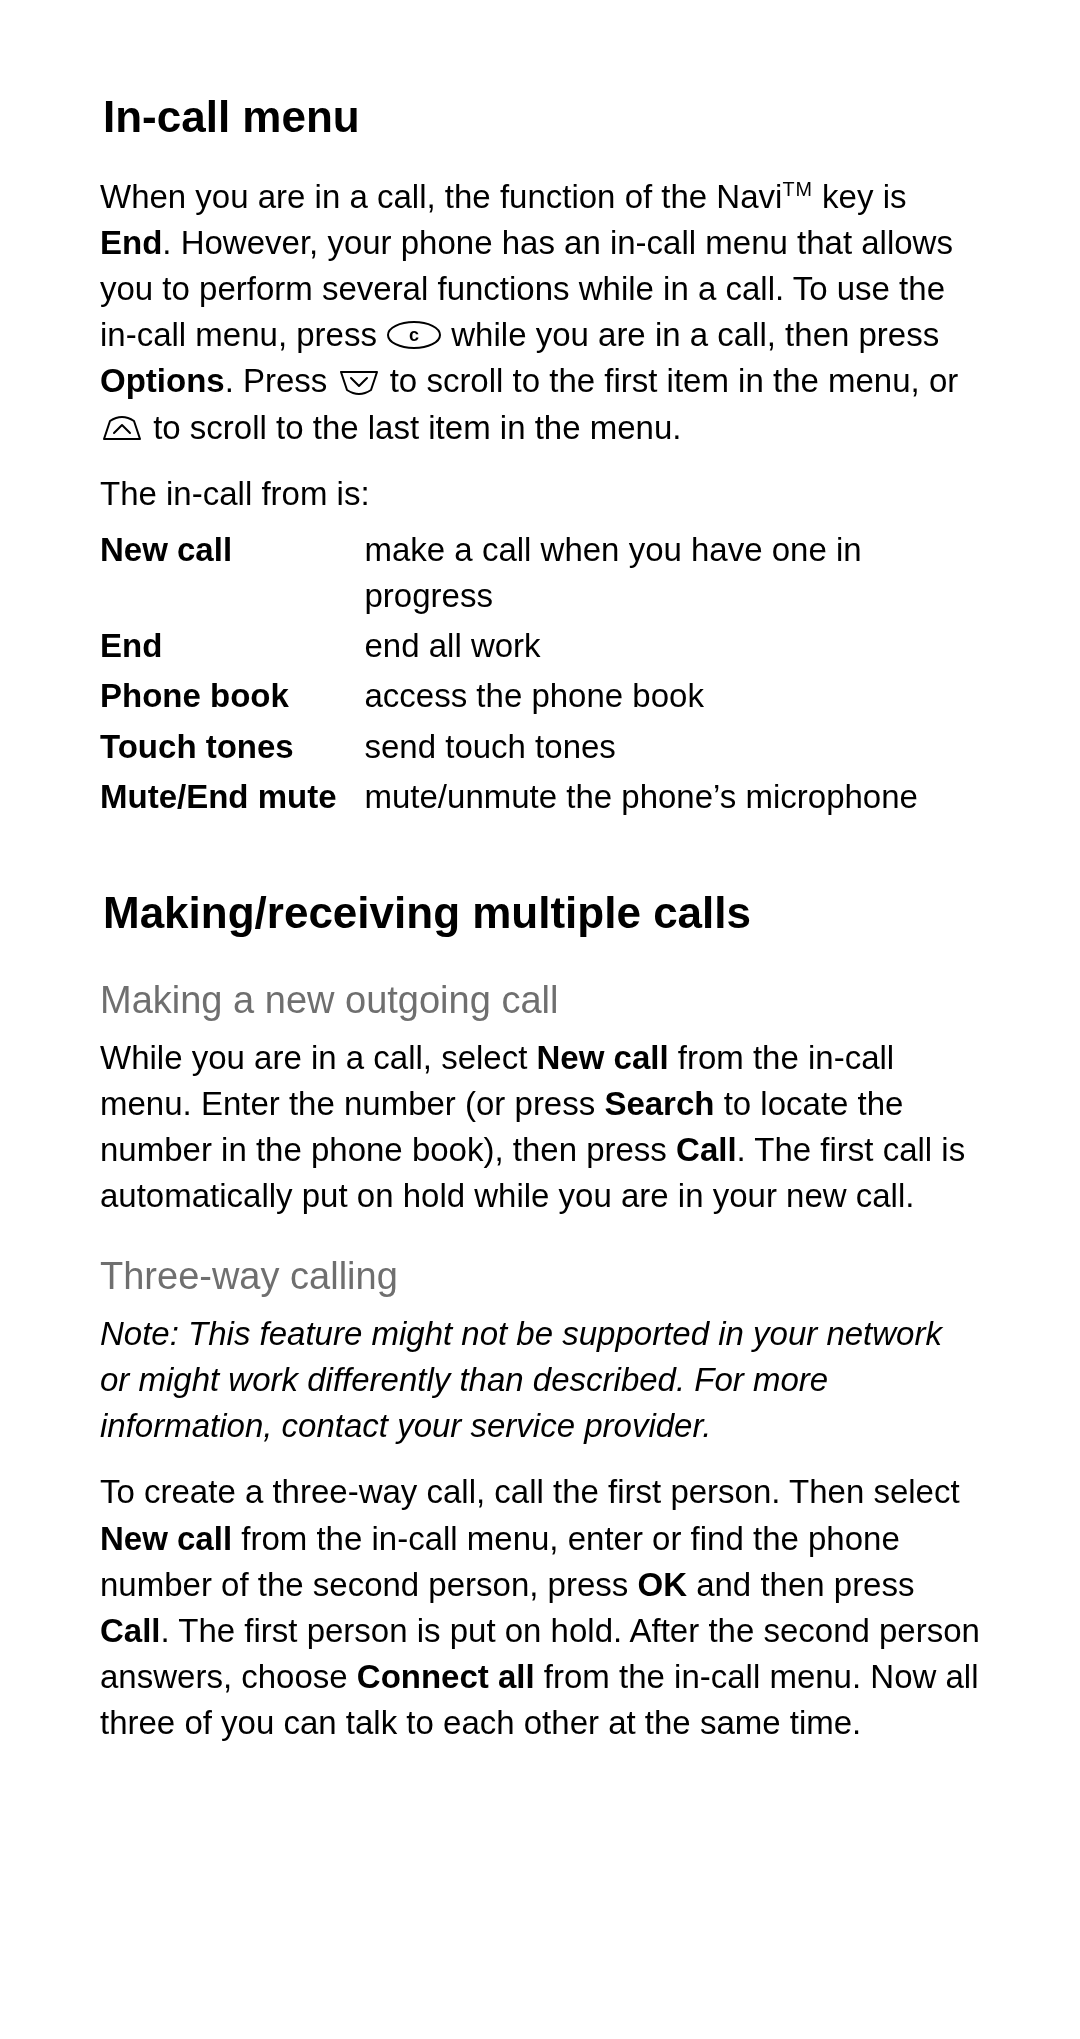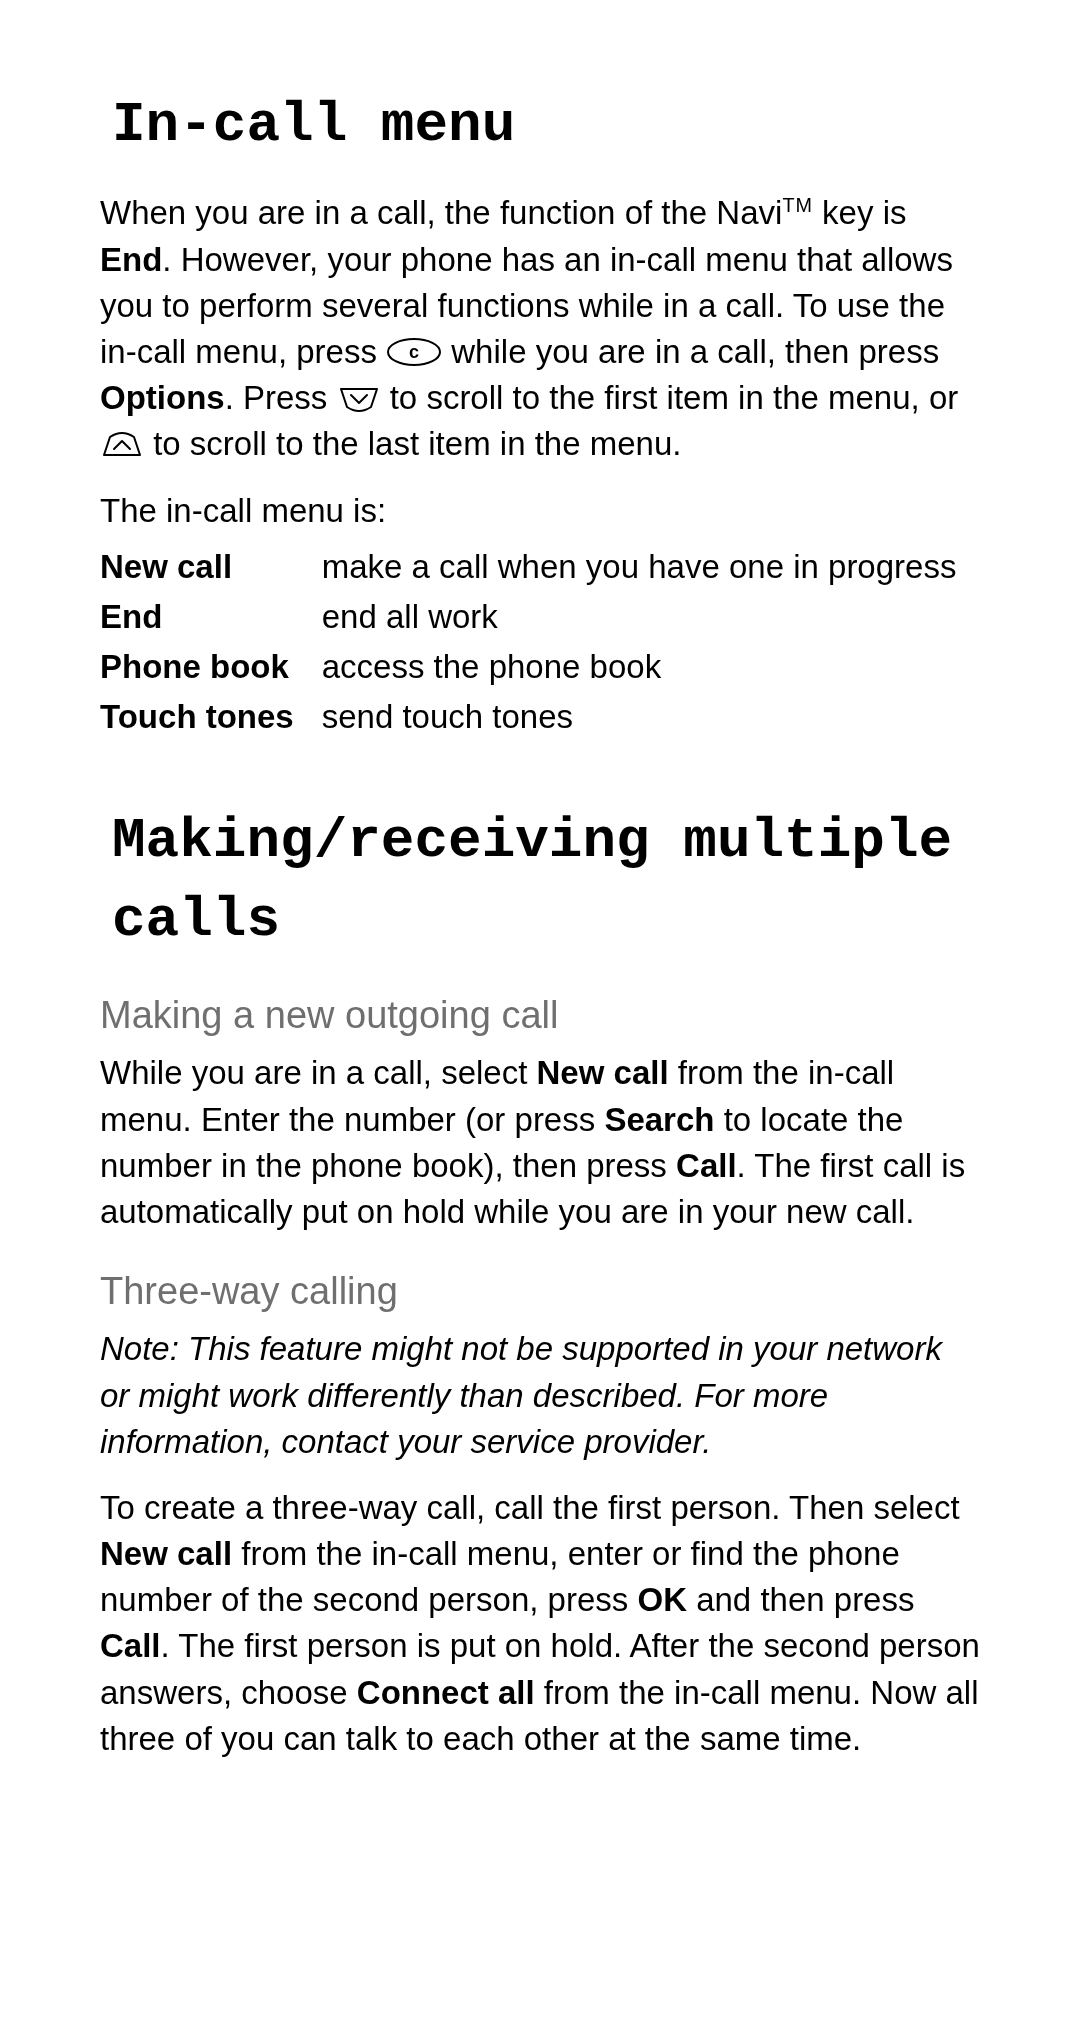--- a/index.html
+++ b/index.html
@@ -12,24 +12,24 @@
     box-sizing: border-box;
     width: 1080px;
     min-height: 2039px;
     padding: 86px 100px 60px 100px;
     font-family: "Helvetica Neue", Helvetica, Arial, sans-serif;
     color: #000;
     font-size: 33px;
     line-height: 1.4;
   }
   h1 {
-    font-family: Liberation Mono, monospace;
+    font-family: Liberation Sans, sans-serif;
     font-weight: 700;
-    font-size: 56px;
-    margin: 0 0 26px 12px;
+    font-size: 44px;
+    margin: 0 0 26px 3px;
     letter-spacing: 0px;
   }
   h2 {
     font-family: "Helvetica Neue", Helvetica, Arial, sans-serif;
     font-weight: 400;
     color: #6f6f6f;
     font-size: 38px;
     margin: 30px 0 8px 0;
   }
   p {
@@ -95,39 +95,43 @@
     <span> to scroll to the first item in the menu, or </span>
     <span class="icon-up">
       <svg width="44" height="28" viewBox="0 0 44 28">
         <path d="M4 24 L40 24 L34 6 Q22 -2 10 6 Z" fill="none" stroke="#000" stroke-width="2" stroke-linejoin="round"></path>
         <path d="M14 18 L22 10 L30 18" fill="none" stroke="#000" stroke-width="2" stroke-linecap="round" stroke-linejoin="round"></path>
       </svg>
     </span>
     <span> to scroll to the last item in the menu.</span>
   </p>
 
-  <p class="tight">The in-call menu is:</p>
+  <p class="tight">The in-call from is:</p>
 
   <table class="menu">
     <tbody>
     <tr>
       <td>New call</td>
       <td>make a call when you have one in progress</td>
     </tr>
     <tr>
       <td>End</td>
       <td>end all work</td>
     </tr>
     <tr>
       <td>Phone book</td>
       <td>access the phone book</td>
     </tr>
     <tr>
       <td>Touch tones</td>
       <td>send touch tones</td>
+    </tr>
+    <tr>
+      <td>Mute/End mute</td>
+      <td>mute/unmute the phone’s microphone</td>
     </tr>
   </tbody>
     </table>
 
   <h1 class="sec2">Making/receiving multiple calls</h1>
 
   <h2>Making a new outgoing call</h2>
 
   <p>
     <span>While you are in a call, select </span><span class="strong">New call</span><span> from the in-call menu. Enter the number (or press </span><span class="strong">Search</span><span> to locate the number in the phone book), then press </span><span class="strong">Call</span><span>. The first call is automatically put on hold while you are in your new call.</span>

